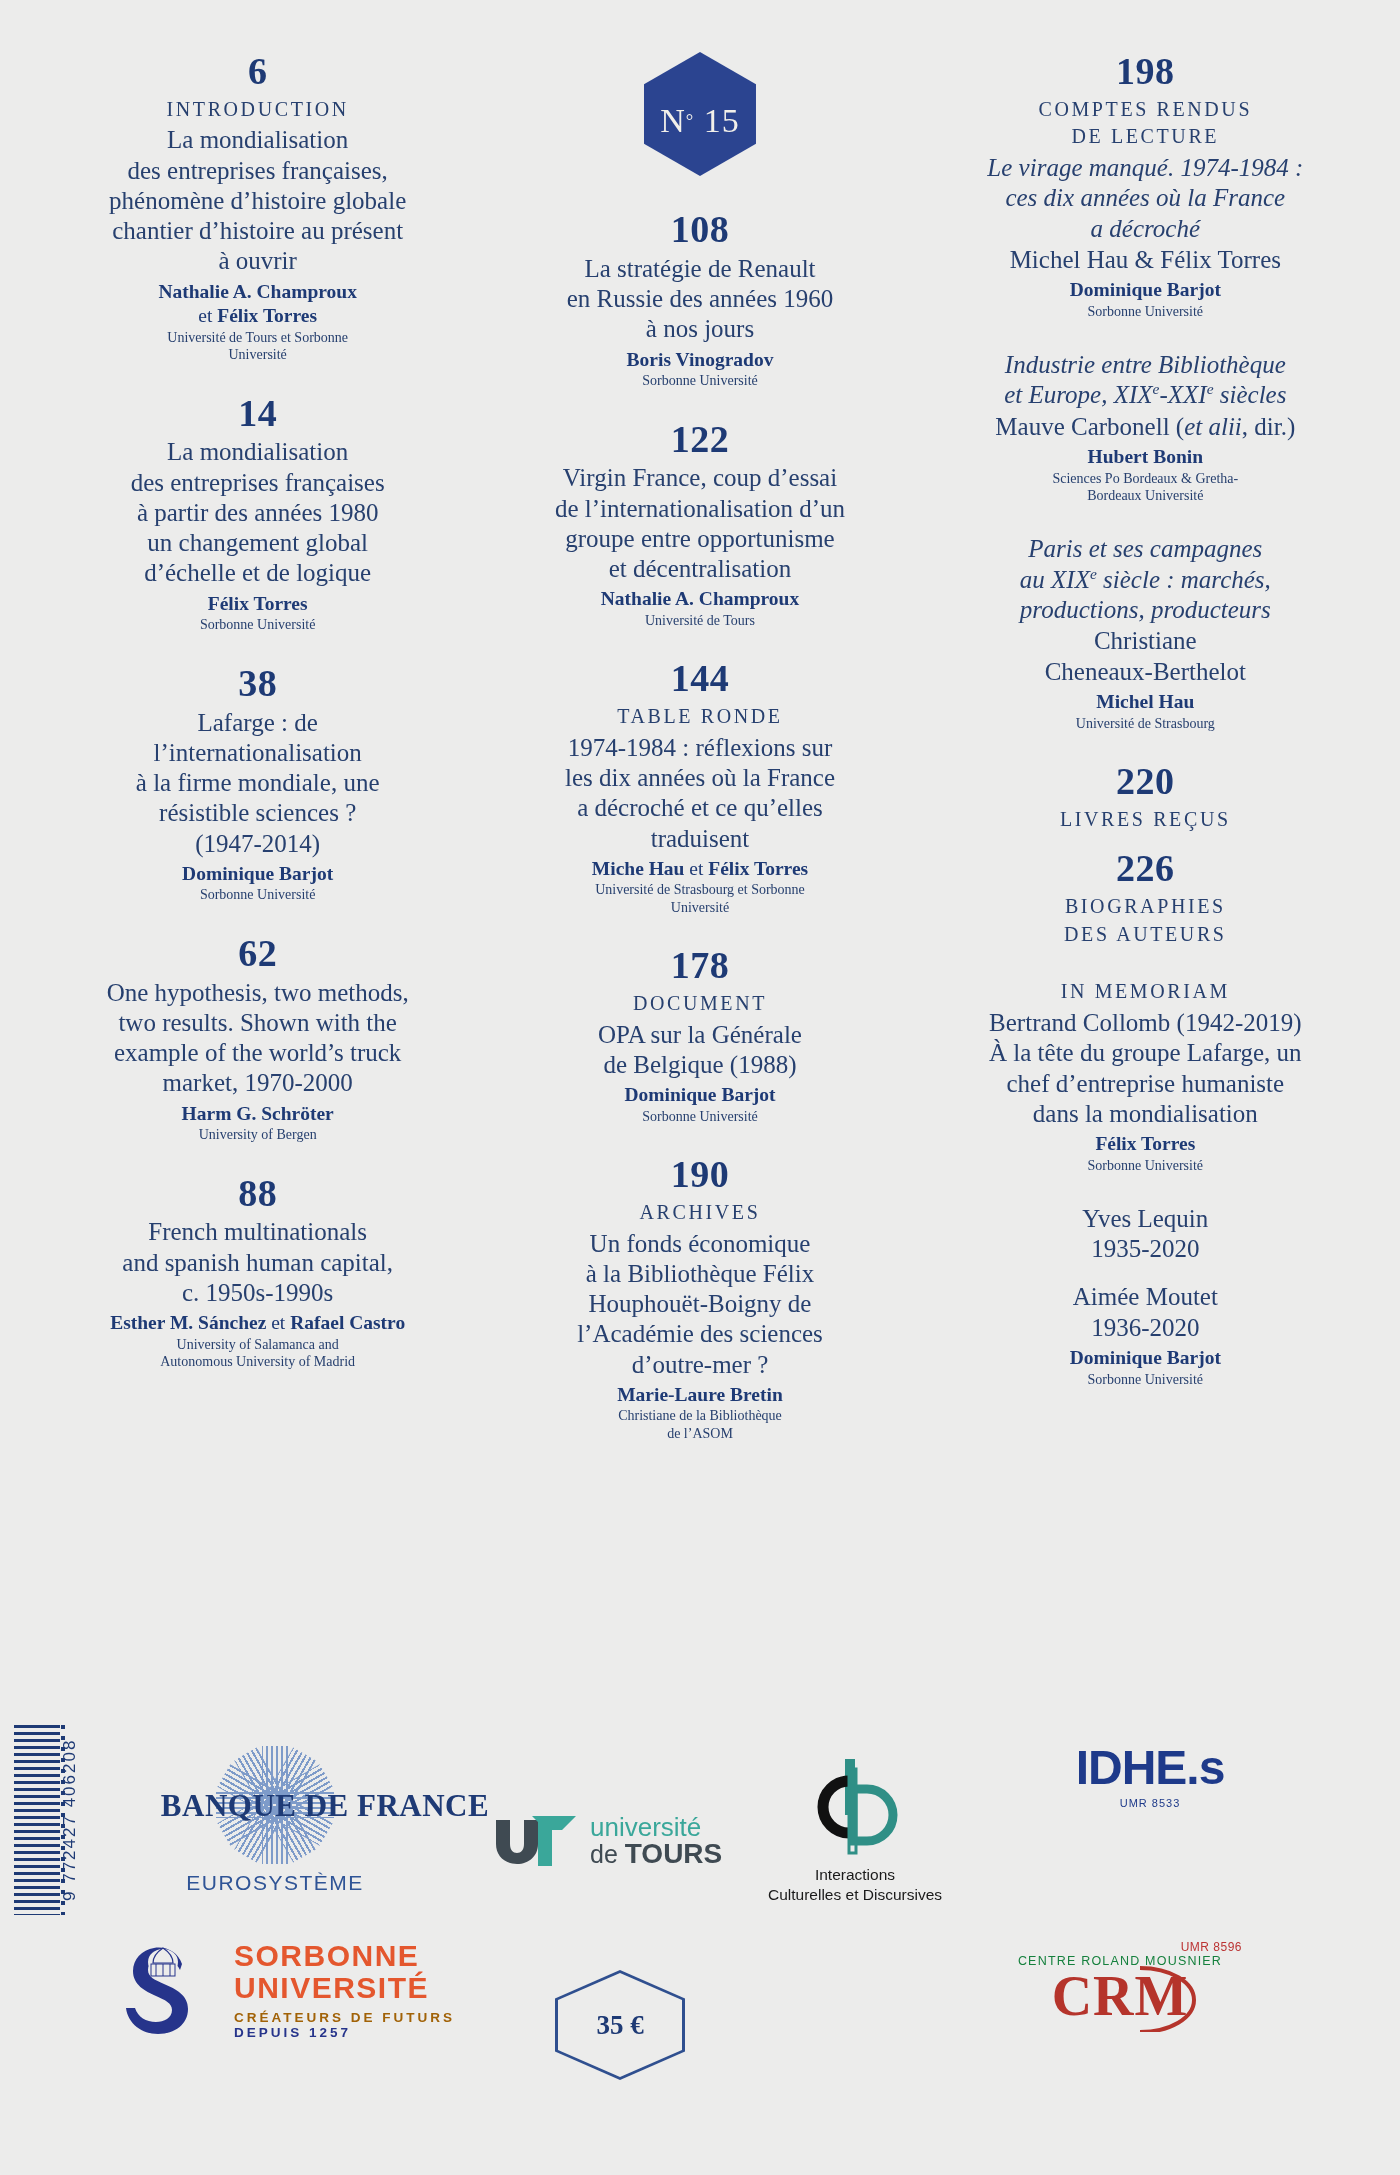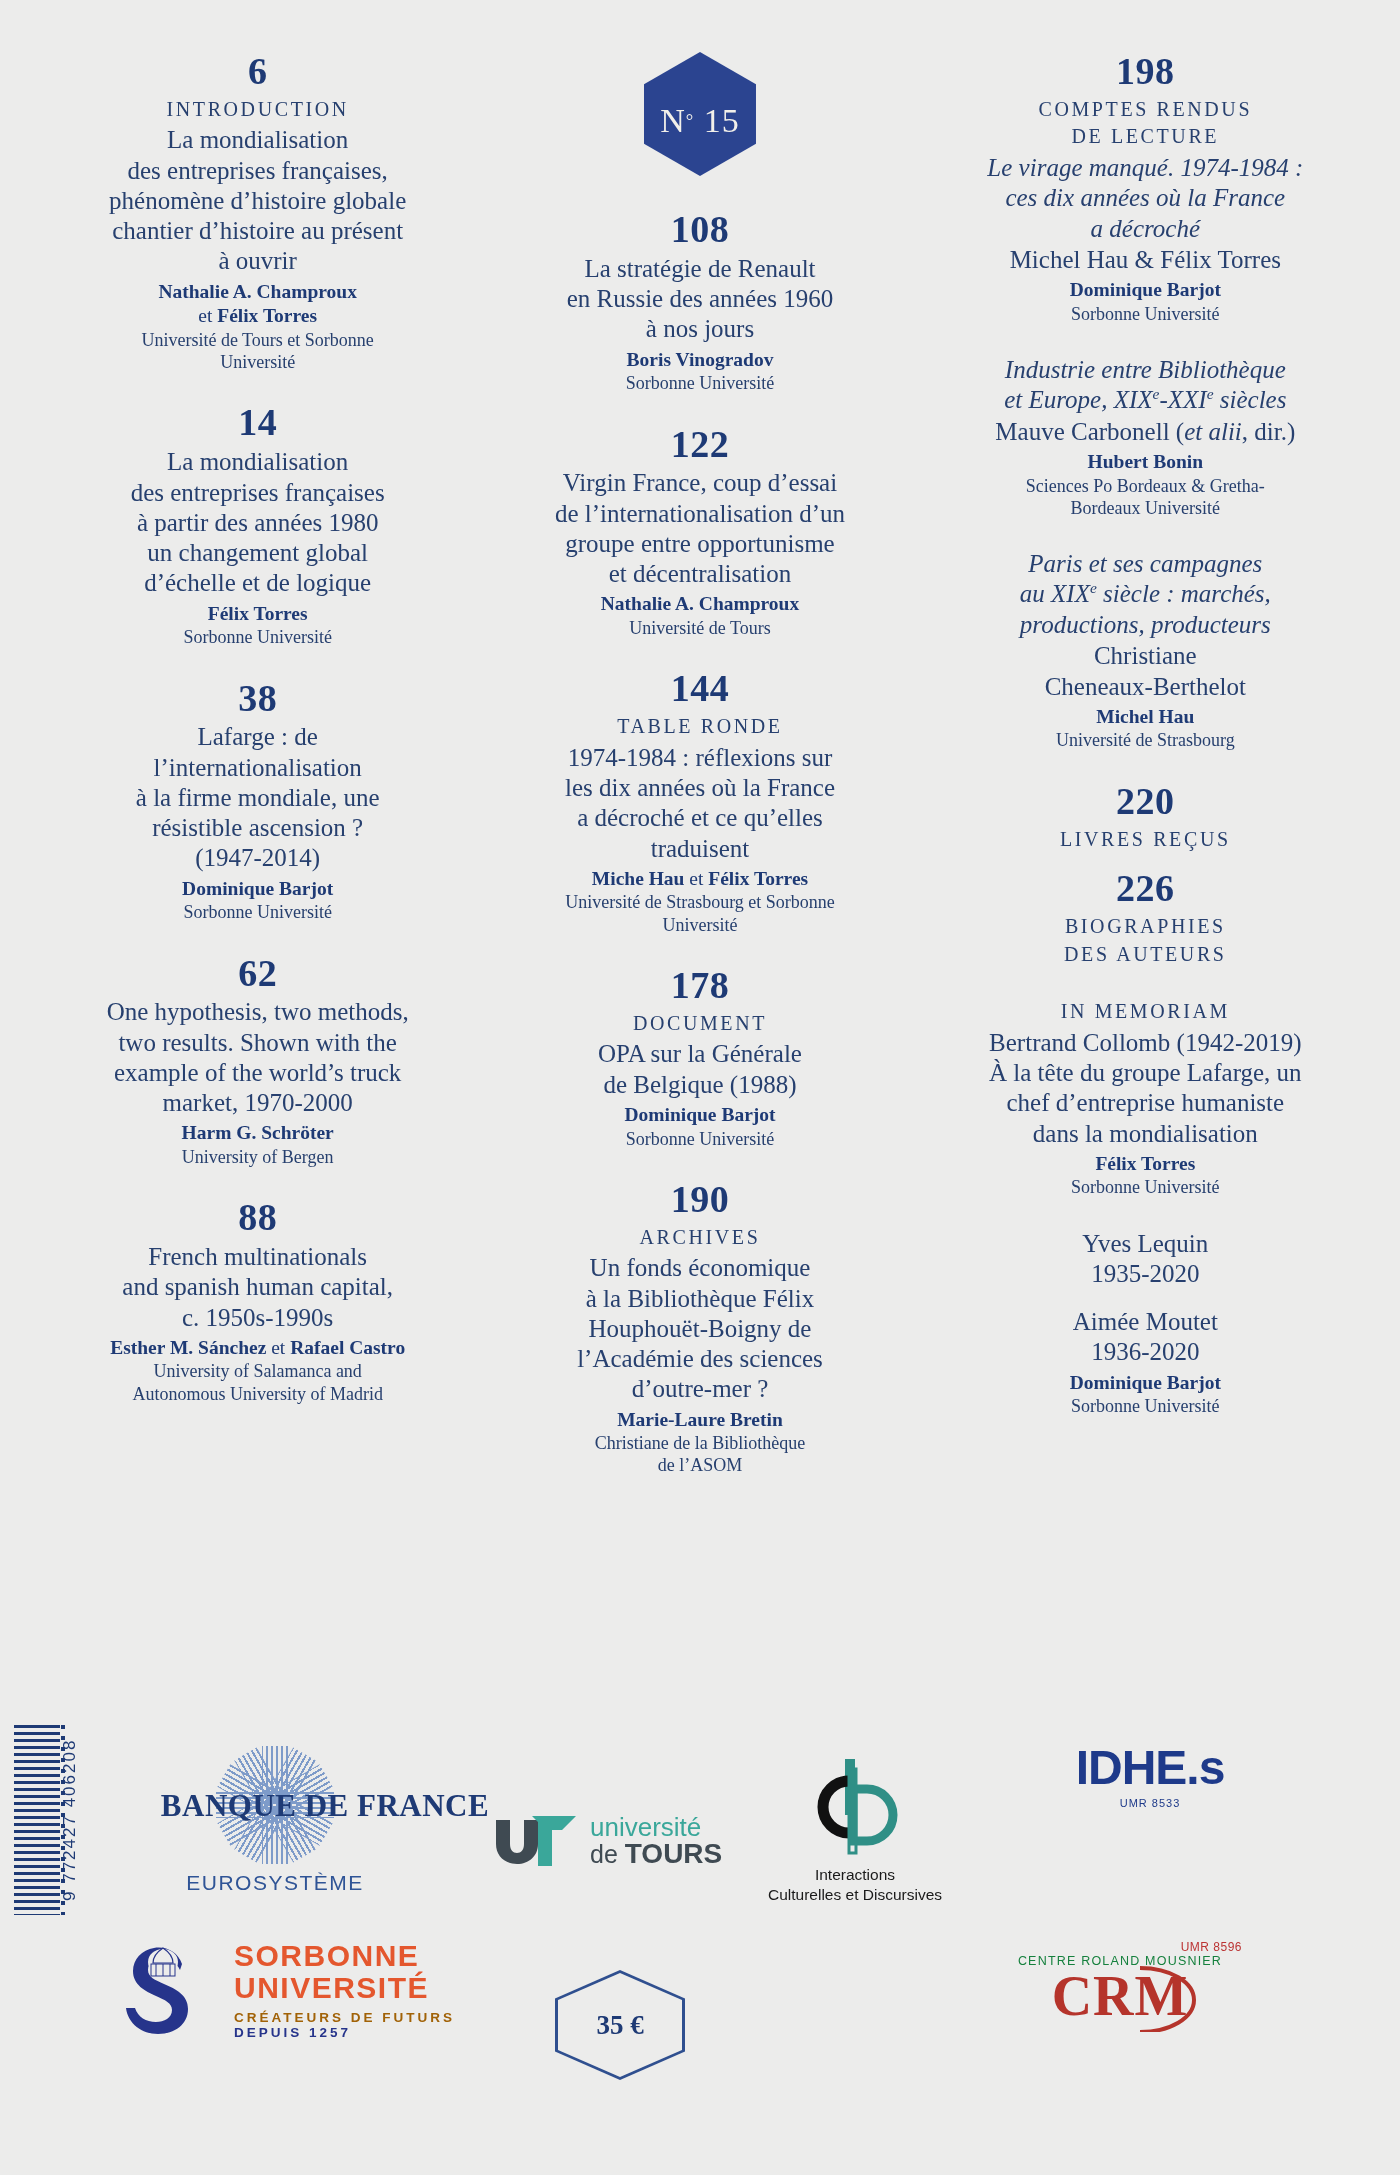--- a/index.html
+++ b/index.html
@@ -34,21 +34,21 @@
   }
   .title{
     font-size:25px;line-height:1.21;color:#27406f;margin-bottom:1px;
   }
   .title.italic{font-style:italic;}
   .authors{
     font-size:19.5px;font-weight:700;line-height:1.26;color:#1e3a75;margin-top:3px;
   }
   .authors .reg{font-weight:400;}
   .affil{
-    font-size:18px;line-height:1.24;color:#27406f;margin-top:0px;
+    font-size:14px;line-height:1.24;color:#27406f;margin-top:0px;
   }
   .sup{font-size:.62em;vertical-align:super;font-style:italic;}
 
   
   .hexlogo{
     position:relative;width:112px;height:124px;margin:0 auto 34px auto;
   }
   .hexlogo .hx{
     position:absolute;inset:0;background:#2b4490;
     clip-path:polygon(50% 0%,100% 26%,100% 74%,50% 100%,0% 74%,0% 26%);
@@ -205,21 +205,21 @@
         <div class="authors">Félix Torres</div>
         <div class="affil">Sorbonne Université</div>
       </div>
 
       <div class="entry">
         <div class="pageno">38</div>
         <div class="title">
           <div>Lafarge : de</div>
           <div>l’internationalisation</div>
           <div>à la firme mondiale, une</div>
-          <div>résistible ascension ?</div>
+          <div>résistible sciences ?</div>
           <div>(1947-2014)</div>
         </div>
         <div class="authors">Dominique Barjot</div>
         <div class="affil">Sorbonne Université</div>
       </div>
 
       <div class="entry">
         <div class="pageno">62</div>
         <div class="title">
           <div>One hypothesis, two methods,</div>

